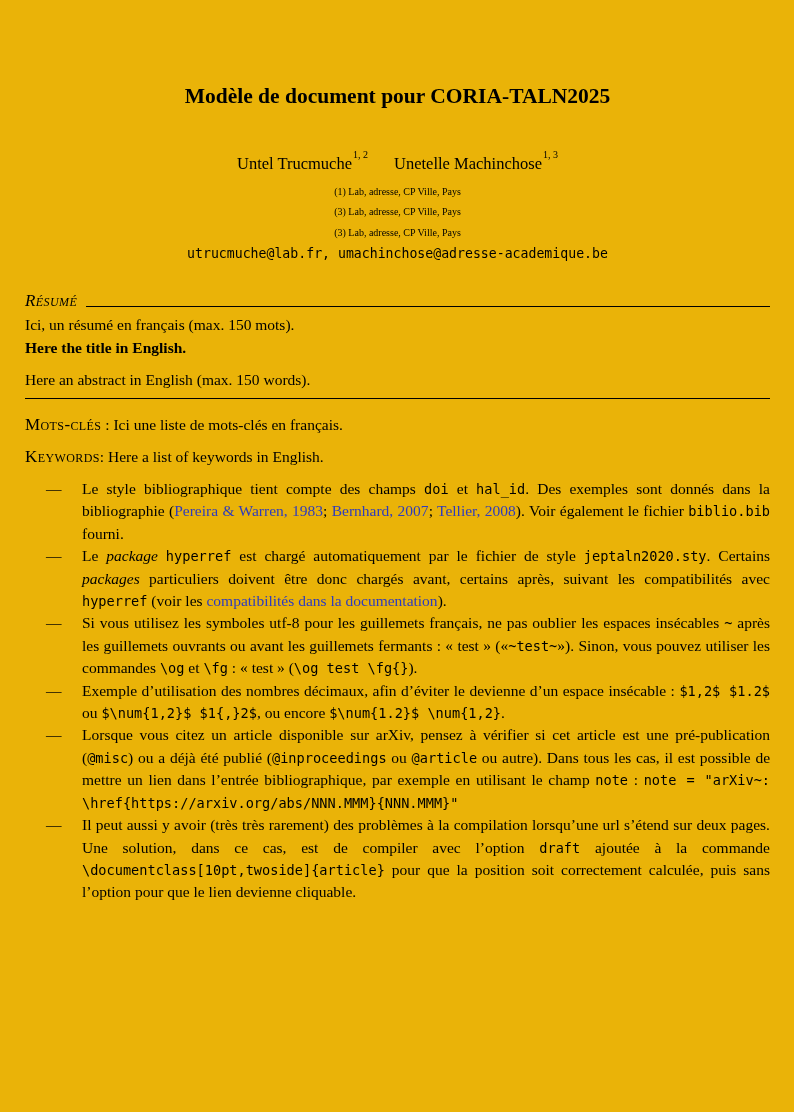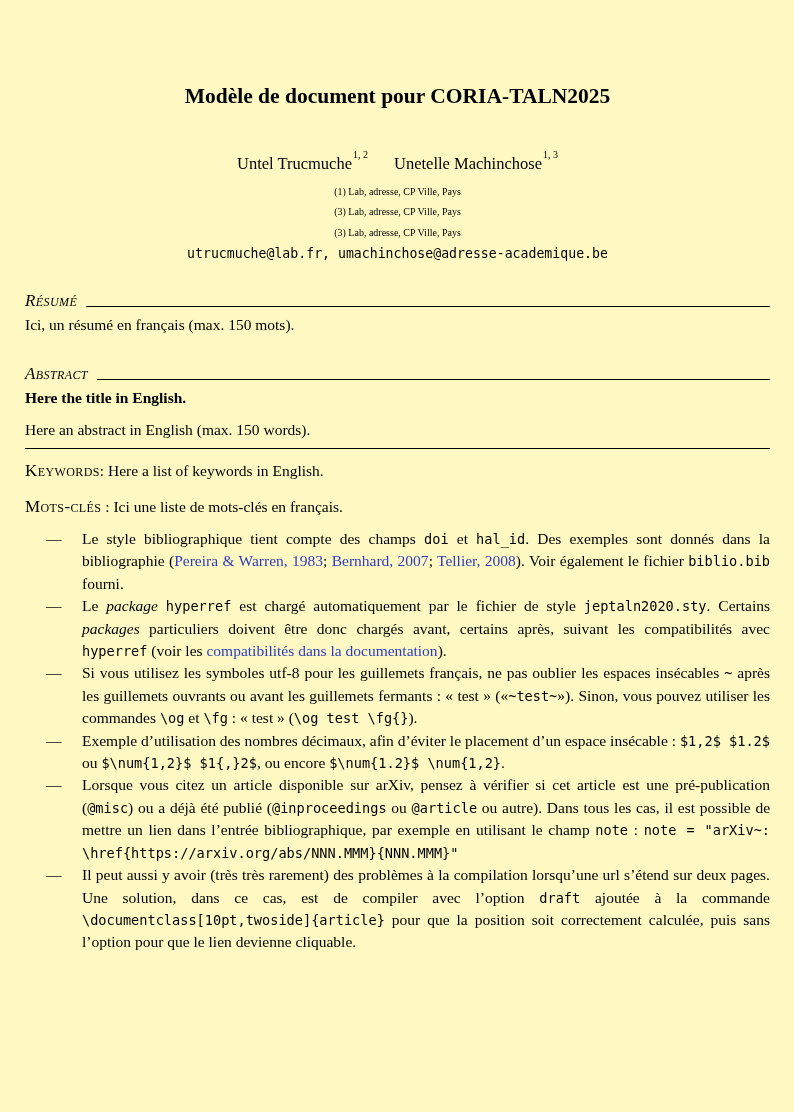--- a/index.html
+++ b/index.html
@@ -1,21 +1,21 @@
 <!DOCTYPE html>
 <html lang="fr" style="--link-color: #2e3cbe; --cite-color: #2e3cbe;"><head>
 <meta charset="utf-8">
 <style>
   html, body { margin:0; padding:0; background:#ffffff; }
   .page {
     position:relative;
     width:794px; height:1112px;
     box-sizing:border-box;
     padding:84px 24px 0 25px;
-    background:#fef9c3;
+    background:#eab308;
     font-family:"Liberation Serif", serif;
     font-size:15.5px;
     color:#000000;
     overflow:hidden;
   }
   
   .title {
     margin:0 0 44px 0;
     text-align:center;
     font-size:21.5px;
@@ -106,38 +106,34 @@
   </div>
 
   <div class="emails">utrucmuche@lab.fr, umachinchose@adresse-academique.be</div>
 
   <div class="labelrule">
     <span class="sc">Résumé</span>
     <span class="rule"></span>
   </div>
   <p class="fm-text">Ici, un résumé en français (max. 150 mots).</p>
 
-  <div class="labelrule">
-    <span class="sc">Abstract</span>
-    <span class="rule"></span>
-  </div>
   <p class="fm-text bold abstract-title">Here the title in English.</p>
   <p class="fm-text abstract-underline">Here an abstract in English (max. 150 words).</p>
 
+  <p class="fm-line">
+    <span class="sc">Mots-clés</span><span> : </span><span>Ici une liste de mots-clés en français.</span>
+  </p>
+
   <p class="fm-line keywords">
     <span class="sc">Keywords</span><span>: </span><span>Here a list of keywords in English.</span>
-  </p>
-
-  <p class="fm-line">
-    <span class="sc">Mots-clés</span><span> : </span><span>Ici une liste de mots-clés en français.</span>
   </p>
 
 
   <ol class="notes">
       <li class="note-item"><span class="dash">—</span><span>Le style bibliographique tient compte des champs </span><span class="mono">doi</span><span> et </span><span class="mono">hal_id</span><span>. Des exemples sont donnés dans la bibliographie (</span><span class="cite">Pereira &amp; Warren, 1983</span><span>; </span><span class="cite">Bernhard, 2007</span><span>; </span><span class="cite">Tellier, 2008</span><span>). Voir également le fichier </span><span class="mono">biblio.bib</span><span> fourni.</span></li>
       <li class="note-item"><span class="dash">—</span><span>Le </span><span class="italic">package</span><span> </span><span class="mono">hyperref</span><span> est chargé automatiquement par le fichier de style </span><span class="mono">jeptaln2020.sty</span><span>. Certains </span><span class="italic">packages</span><span> particuliers doivent être donc chargés avant, certains après, suivant les compatibilités avec </span><span class="mono">hyperref</span><span> (voir les </span><span class="link">compatibilités dans la documentation</span><span>).</span></li>
       <li class="note-item"><span class="dash">—</span><span>Si vous utilisez les symboles utf-8 pour les guillemets français, ne pas oublier les espaces insécables </span><span class="mono">~</span><span> après les guillemets ouvrants ou avant les guillemets fermants : « test » («</span><span class="mono">~test~</span><span>»). Sinon, vous pouvez utiliser les commandes </span><span class="mono">\og</span><span> et </span><span class="mono">\fg</span><span> : « test » (</span><span class="mono">\og test \fg{}</span><span>).</span></li>
-      <li class="note-item"><span class="dash">—</span><span>Exemple d’utilisation des nombres décimaux, afin d’éviter le placement d’un espace insécable : </span><span class="mono">$1,2$ $1.2$</span><span> ou </span><span class="mono">$\num{1,2}$ $1{,}2$</span><span>, ou encore </span><span class="mono">$\num{1.2}$ \num{1,2}</span><span>.</span></li>
+      <li class="note-item"><span class="dash">—</span><span>Exemple d’utilisation des nombres décimaux, afin d’éviter le devienne d’un espace insécable : </span><span class="mono">$1,2$ $1.2$</span><span> ou </span><span class="mono">$\num{1,2}$ $1{,}2$</span><span>, ou encore </span><span class="mono">$\num{1.2}$ \num{1,2}</span><span>.</span></li>
       <li class="note-item"><span class="dash">—</span><span>Lorsque vous citez un article disponible sur arXiv, pensez à vérifier si cet article est une pré-publication (</span><span class="mono">@misc</span><span>) ou a déjà été publié (</span><span class="mono">@inproceedings</span><span> ou </span><span class="mono">@article</span><span> ou autre). Dans tous les cas, il est possible de mettre un lien dans l’entrée bibliographique, par exemple en utilisant le champ </span><span class="mono">note</span><span> : </span><span class="mono">note = "arXiv~: \href{https://arxiv.org/abs/NNN.MMM}{NNN.MMM}"</span></li>
       <li class="note-item"><span class="dash">—</span><span>Il peut aussi y avoir (très très rarement) des problèmes à la compilation lorsqu’une url s’étend sur deux pages. Une solution, dans ce cas, est de compiler avec l’option </span><span class="mono">draft</span><span> ajoutée à la commande </span><span class="mono">\documentclass[10pt,twoside]{article}</span><span> pour que la position soit correctement calculée, puis sans l’option pour que le lien devienne cliquable.</span></li>
     </ol>
 
 </div>
 
 </body></html>

